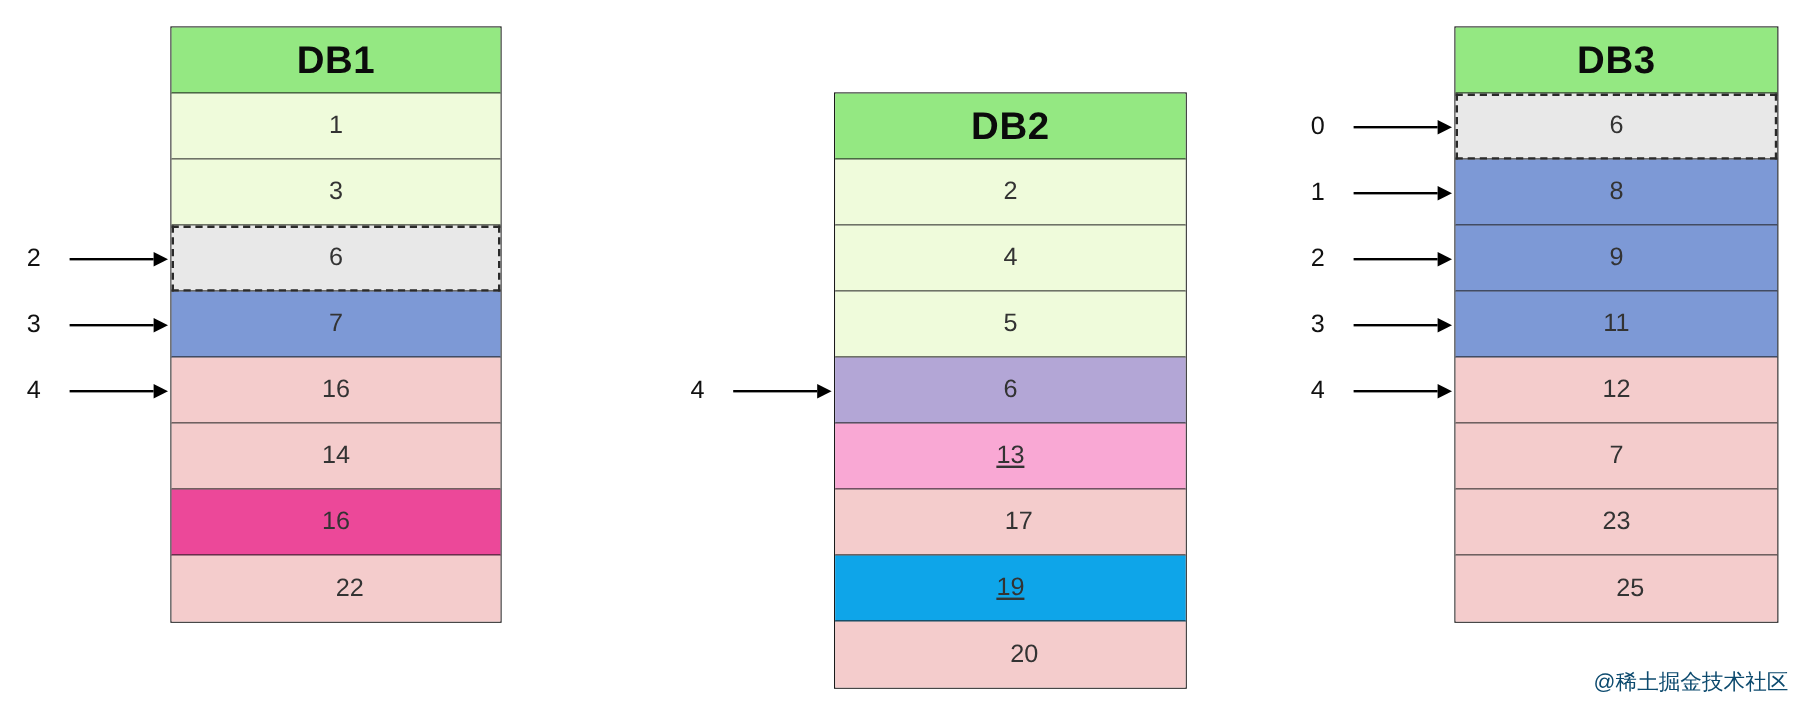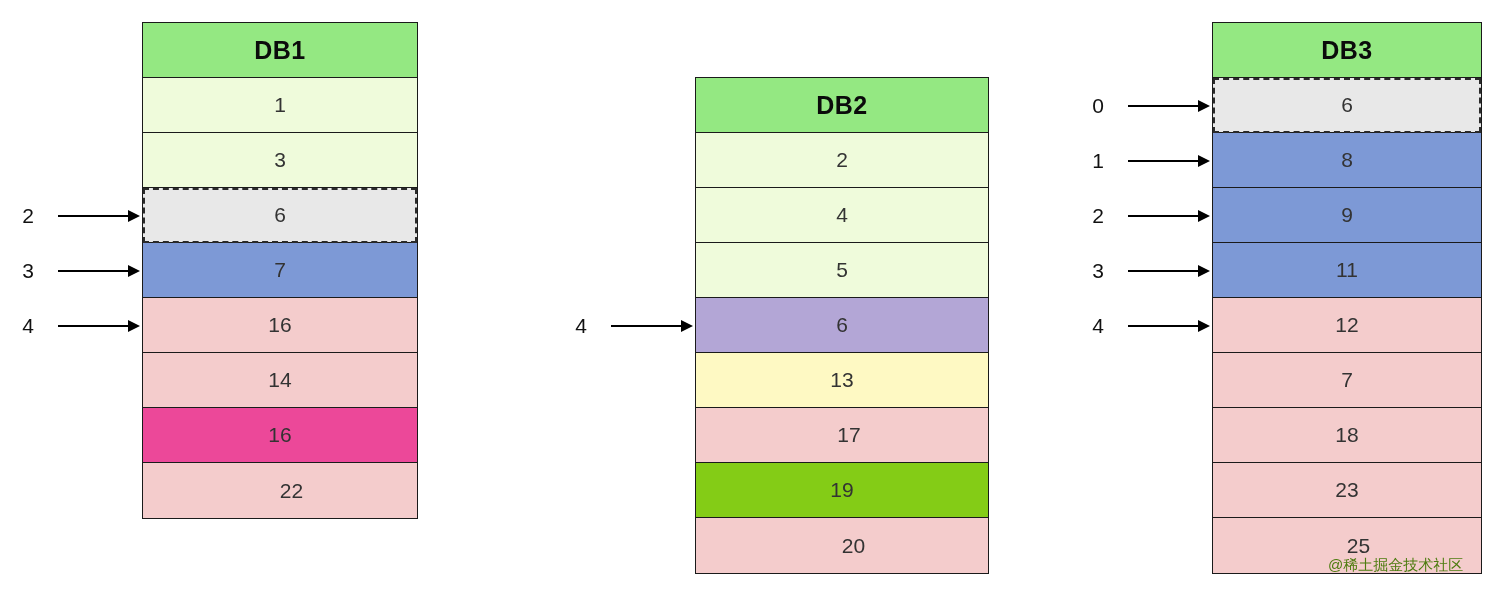--- a/index.html
+++ b/index.html
@@ -25,21 +25,21 @@
     border-bottom: 1px solid #1a1a1a;
     display: flex;
     align-items: center;
     justify-content: center;
     font-size: 21px;
     color: #333333;
   }
   .cell:last-child { border-bottom: none; padding-left: 23px; }
   .cell.header {
     font-weight: bold;
-    font-size: 25px;
+    font-size: 32px;
     color: #0b0b0b;
     letter-spacing: 0.5px;
   }
   .cell.dashed {
     outline: 2px dashed #2a2a2a;
     outline-offset: -2px;
   }
 
   .pointer-label {
     position: absolute;
@@ -62,22 +62,22 @@
     width: 0; height: 0;
     border-left: 12px solid #000000;
     border-top: 6px solid transparent;
     border-bottom: 6px solid transparent;
   }
 
   .watermark {
     position: absolute;
     left: 1328px;
     top: 556px;
-    font-size: 15px;
-    color: #4d7c0f;
+    font-size: 18px;
+    color: #0c4a6e;
   }
 </style>
 </head>
 <body>
 
 <div id="diagram">
     <div class="db-table" style="left: 142px; top: 22px; width: 276px;">
       <div class="cell header" style="background: rgb(148, 232, 130);">DB1</div>
       <div class="cell" style="background: rgb(239, 251, 219);">1</div>
       <div class="cell" style="background: rgb(239, 251, 219);">3</div>
@@ -93,36 +93,35 @@
     <div class="arrow" style="left: 58px; top: 269.5px; width: 70px;"></div>
     <div class="pointer-label" style="left: -6px; top: 257.5px;">3</div>
     <div class="arrow" style="left: 58px; top: 324.5px; width: 70px;"></div>
     <div class="pointer-label" style="left: -6px; top: 312.5px;">4</div>
     <div class="db-table" style="left: 695px; top: 77px; width: 294px;">
       <div class="cell header" style="background: rgb(148, 232, 130);">DB2</div>
       <div class="cell" style="background: rgb(239, 251, 219);">2</div>
       <div class="cell" style="background: rgb(239, 251, 219);">4</div>
       <div class="cell" style="background: rgb(239, 251, 219);">5</div>
       <div class="cell" style="background: rgb(179, 166, 214);">6</div>
-      <div class="cell" style="background: #fef9c3;">13</div>
+      <div class="cell" style="background: #f9a8d4; text-decoration: underline;">13</div>
       <div class="cell" style="background: rgb(244, 204, 204); padding-left: 14px;">17</div>
-      <div class="cell" style="background: #84cc16;">19</div>
+      <div class="cell" style="background: #0ea5e9; text-decoration: underline;">19</div>
       <div class="cell" style="background: rgb(244, 204, 204);">20</div>
     </div>
     <div class="arrow" style="left: 611px; top: 324.5px; width: 70px;"></div>
     <div class="pointer-label" style="left: 547px; top: 312.5px;">4</div>
     <div class="db-table" style="left: 1212px; top: 22px; width: 270px;">
       <div class="cell header" style="background: rgb(148, 232, 130);">DB3</div>
       <div class="cell dashed" style="background: rgb(232, 232, 232);">6</div>
       <div class="cell" style="background: rgb(125, 153, 214);">8</div>
       <div class="cell" style="background: rgb(125, 153, 214);">9</div>
       <div class="cell" style="background: rgb(125, 153, 214);">11</div>
       <div class="cell" style="background: rgb(244, 204, 204);">12</div>
       <div class="cell" style="background: rgb(244, 204, 204);">7</div>
-      <div class="cell" style="background: rgb(244, 204, 204);">18</div>
       <div class="cell" style="background: rgb(244, 204, 204);">23</div>
       <div class="cell" style="background: rgb(244, 204, 204);">25</div>
     </div>
     <div class="arrow" style="left: 1128px; top: 104.5px; width: 70px;"></div>
     <div class="pointer-label" style="left: 1064px; top: 92.5px;">0</div>
     <div class="arrow" style="left: 1128px; top: 159.5px; width: 70px;"></div>
     <div class="pointer-label" style="left: 1064px; top: 147.5px;">1</div>
     <div class="arrow" style="left: 1128px; top: 214.5px; width: 70px;"></div>
     <div class="pointer-label" style="left: 1064px; top: 202.5px;">2</div>
     <div class="arrow" style="left: 1128px; top: 269.5px; width: 70px;"></div>

